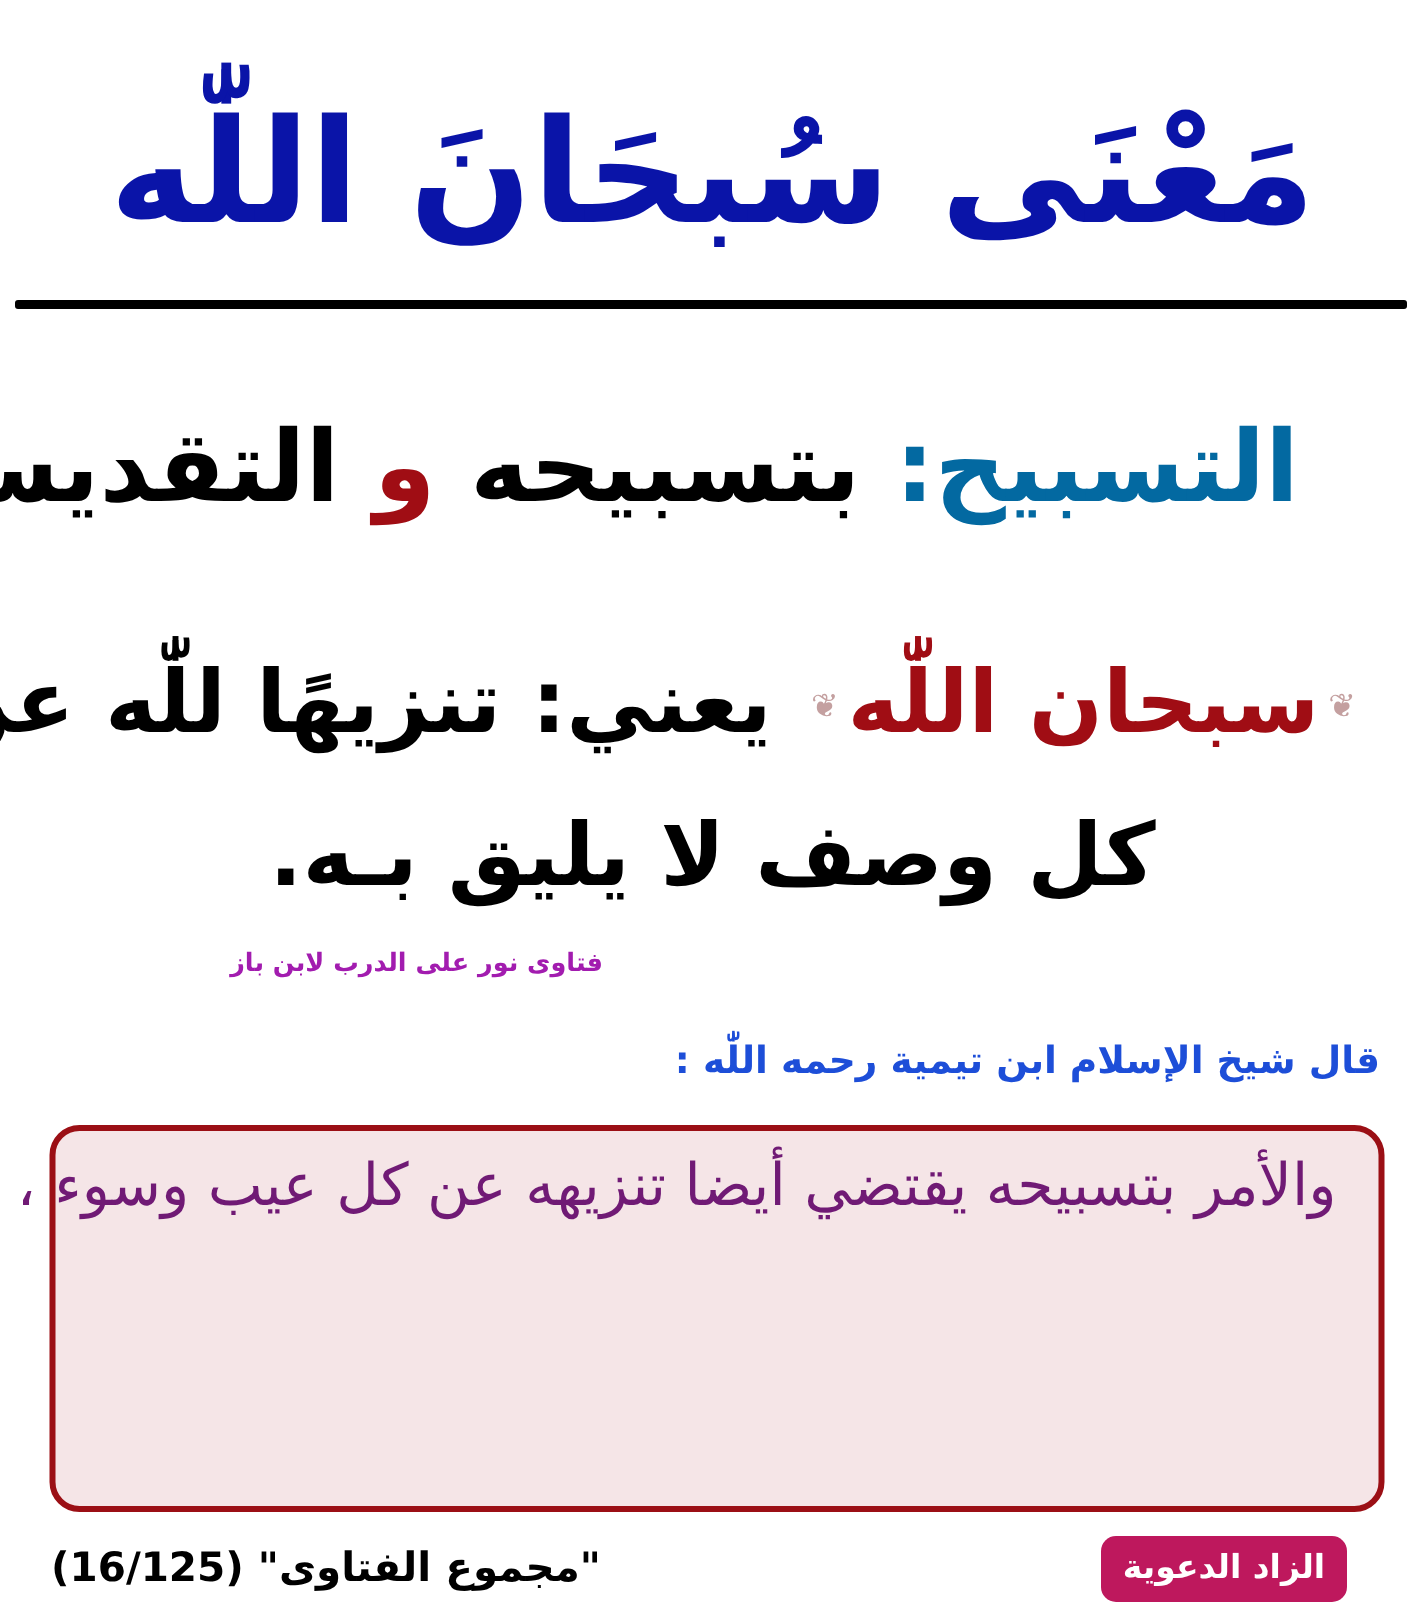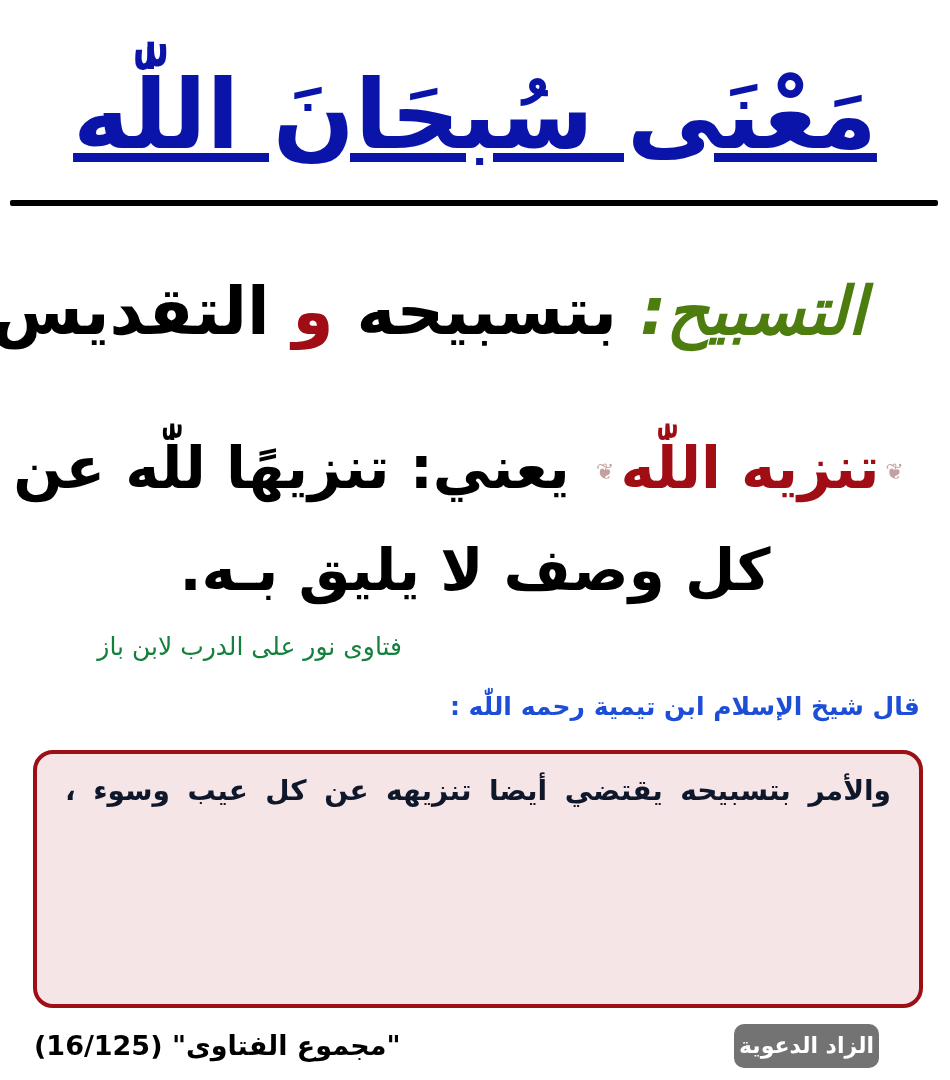--- a/index.html
+++ b/index.html
@@ -19,21 +19,20 @@
       position: absolute;
       top: 40px;
       left: 0;
       width: 950px;
       text-align: center;
       font-size: 96px;
       font-weight: bold;
       color: #0a14a8;
       line-height: 150px;
       letter-spacing: 2px;
-      text-decoration: underline;
     }
     .title-rule {
       position: absolute;
       top: 200px;
       left: 10px;
       width: 928px;
       height: 6px;
       background: #000;
       border-radius: 2px;
     }
@@ -44,21 +43,21 @@
       width: 908px;
       text-align: right;
       padding-right: 42px;
       box-sizing: border-box;
       font-size: 66px;
       font-weight: bold;
       line-height: 100px;
       color: #000;
       white-space: nowrap;
     }
-    .green { color: #4d7c0f; font-style: italic; }
+    .green { color: #0369a1; }
     .red { color: #a00d14; }
     .line2 {
       position: absolute;
       top: 420px;
       left: 0;
       width: 950px;
       text-align: right;
       padding-right: 40px;
       box-sizing: border-box;
       font-size: 58px;
@@ -82,23 +81,23 @@
       text-align: center;
       font-size: 58px;
       font-weight: bold;
       line-height: 96px;
       color: #000;
     }
     .source1 {
       position: absolute;
       top: 632px;
       right: 548px;
-      font-size: 25px;
-      font-weight: normal;
-      color: #15803d;
+      font-size: 17px;
+      font-weight: bold;
+      color: #a21caf;
       white-space: nowrap;
     }
     .intro {
       position: absolute;
       top: 692px;
       right: 30px;
       font-size: 25px;
       font-weight: bold;
       color: #1d4ed8;
       white-space: nowrap;
@@ -109,45 +108,45 @@
       left: 33px;
       width: 890px;
       height: 258px;
       box-sizing: border-box;
       border: 4px solid #9b0f15;
       border-radius: 20px;
       background: #f5e5e7;
       padding: 6px 28px 0 28px;
     }
     .quote-line {
-      font-size: 28px;
-      font-weight: bold;
-      color: #0f172a;
+      font-size: 39px;
+      font-weight: normal;
+      color: #701a75;
       line-height: 62px;
       text-align: justify;
       text-align-last: justify;
       white-space: nowrap;
     }
     .footer-source {
       position: absolute;
       top: 1030px;
       left: 34px;
       font-size: 27px;
       font-weight: bold;
       color: #000;
       white-space: nowrap;
       direction: rtl;
     }
     .badge {
       position: absolute;
       top: 1024px;
       left: 734px;
-      width: 145px;
+      width: 164px;
       height: 44px;
-      background: #737373;
+      background: #be185d;
       border-radius: 10px;
       color: #fff;
       font-size: 22px;
       font-weight: bold;
       text-align: center;
       line-height: 44px;
       white-space: nowrap;
     }
   </style>
 </head>
@@ -157,21 +156,21 @@
 <div class="title-rule"></div>
 
 <div class="line1">
   <span class="green">التسبيح:</span>
   <span>بتسبيحه</span>
   <span class="red">و</span>
   <span>التقديس,</span>
 </div>
 
 <div class="line2">
-  <span class="orn">❦</span><span class="red">تنزيه اللّٰه</span><span class="orn">❦</span>
+  <span class="orn">❦</span><span class="red">سبحان اللّٰه</span><span class="orn">❦</span>
   <span>يعني: تنزيهًا للّٰه عن</span>
 </div>
 
 <div class="line3">كل وصف لا يليق بـه.</div>
 
 <div class="source1">فتاوى نور على الدرب لابن باز</div>
 
 <div class="intro">قال شيخ الإسلام ابن تيمية رحمه اللّٰه :</div>
 
 <div class="quote-box">

